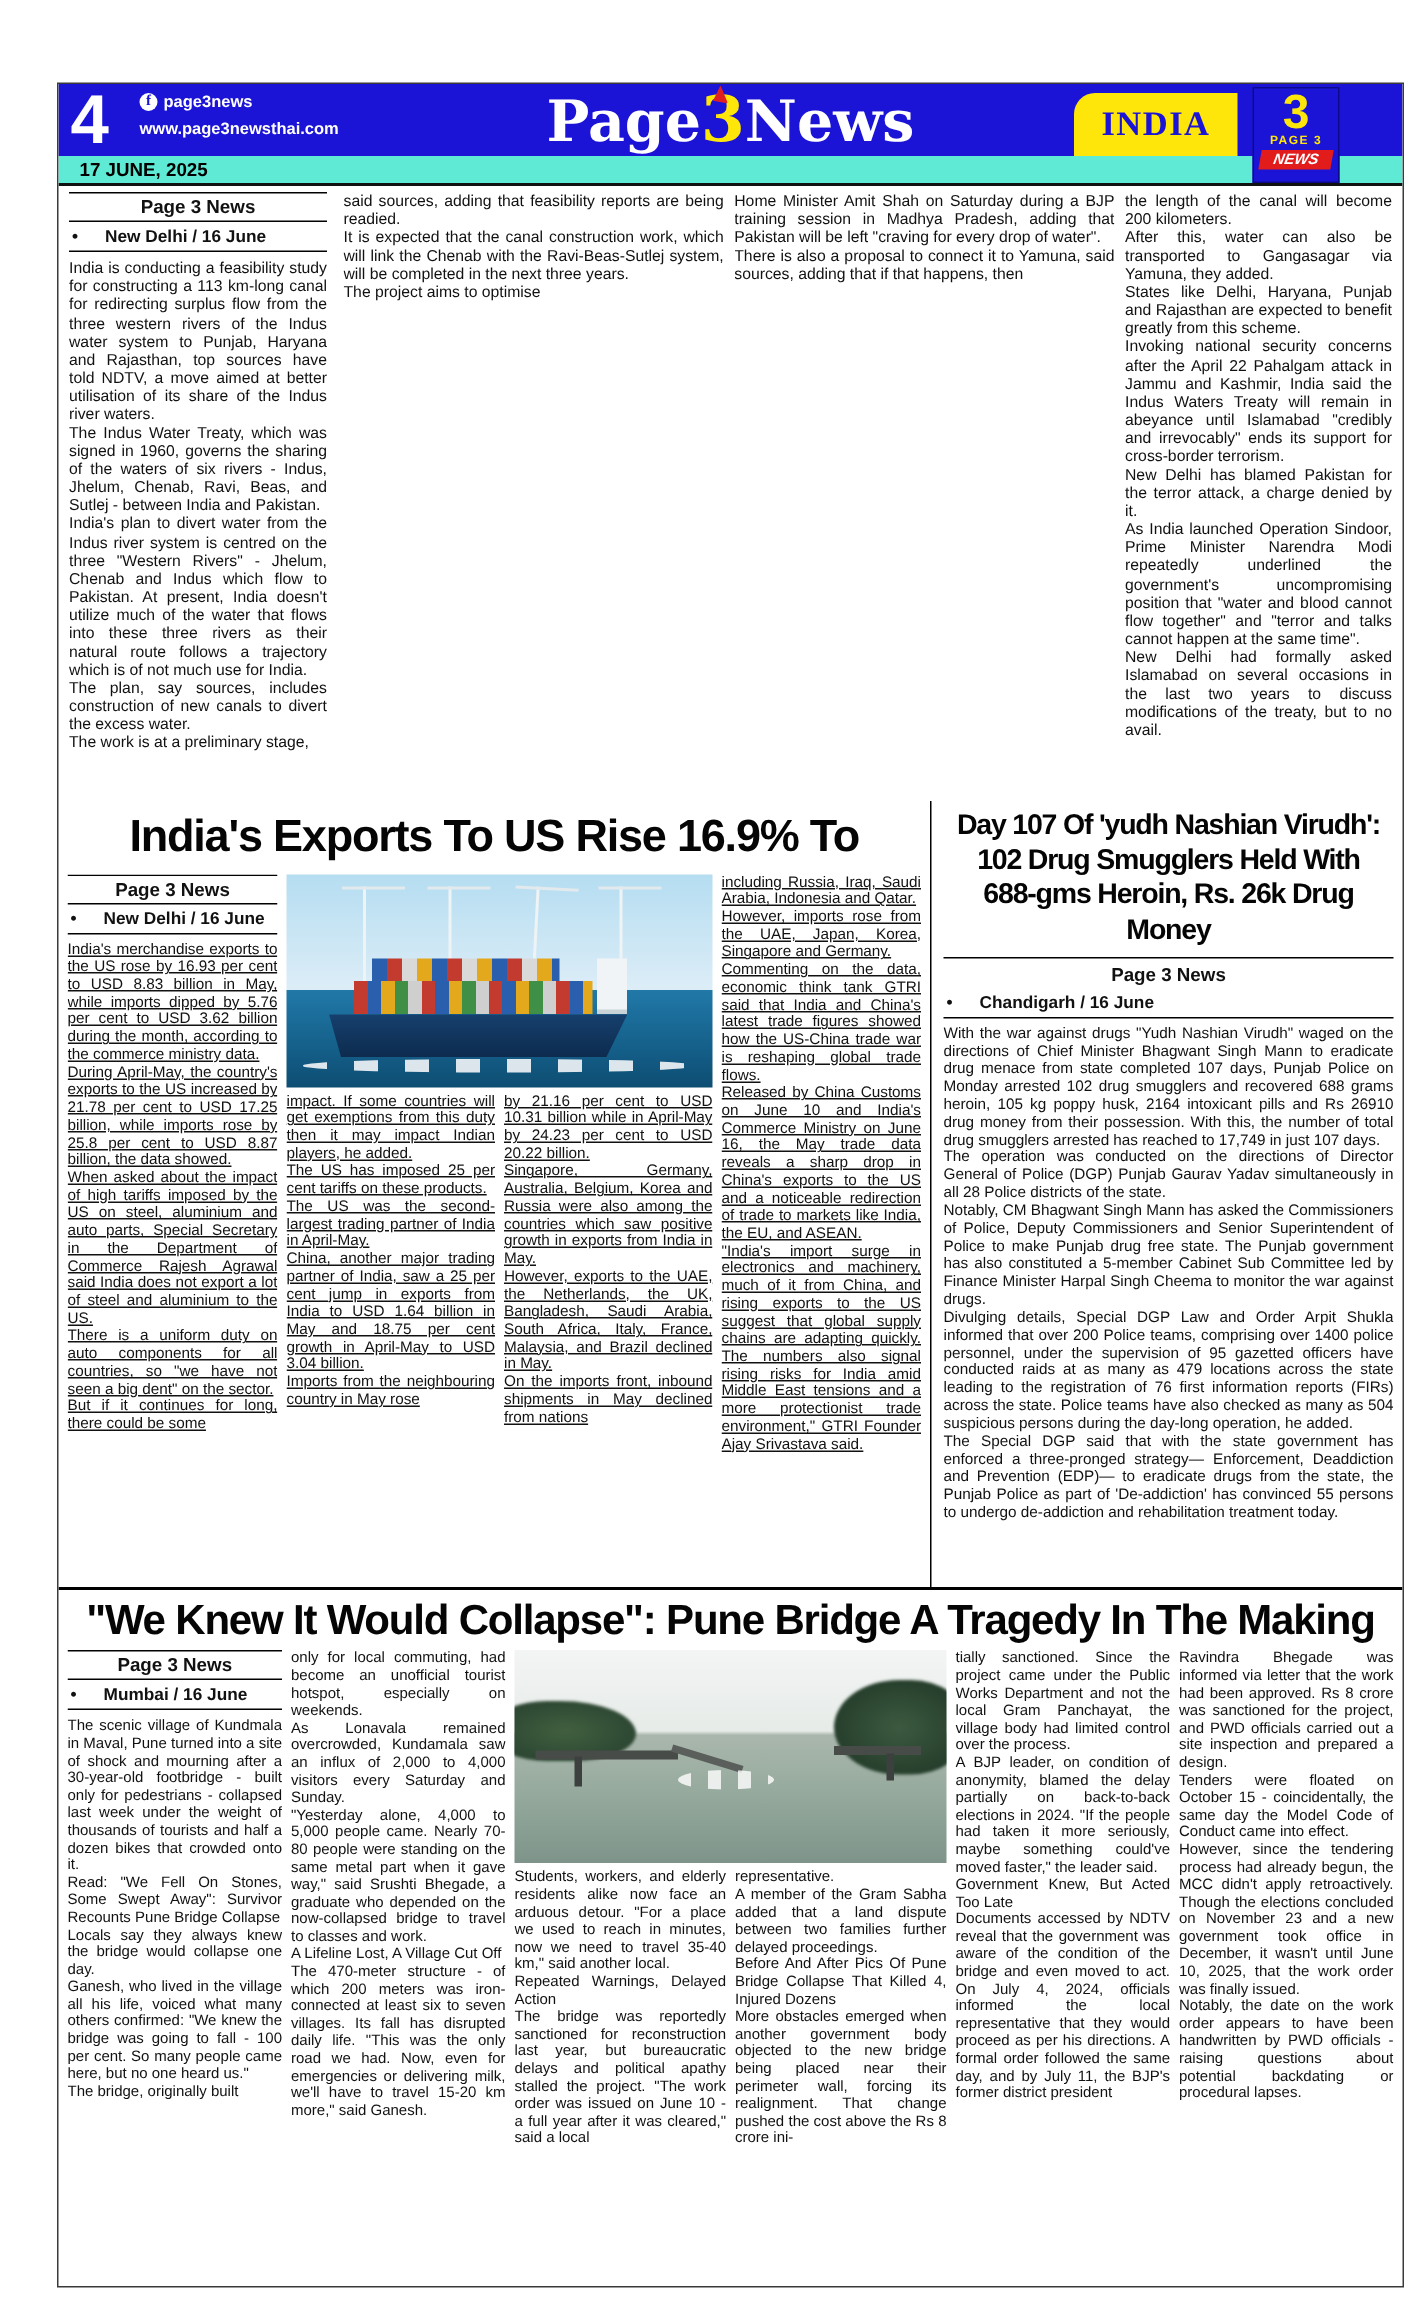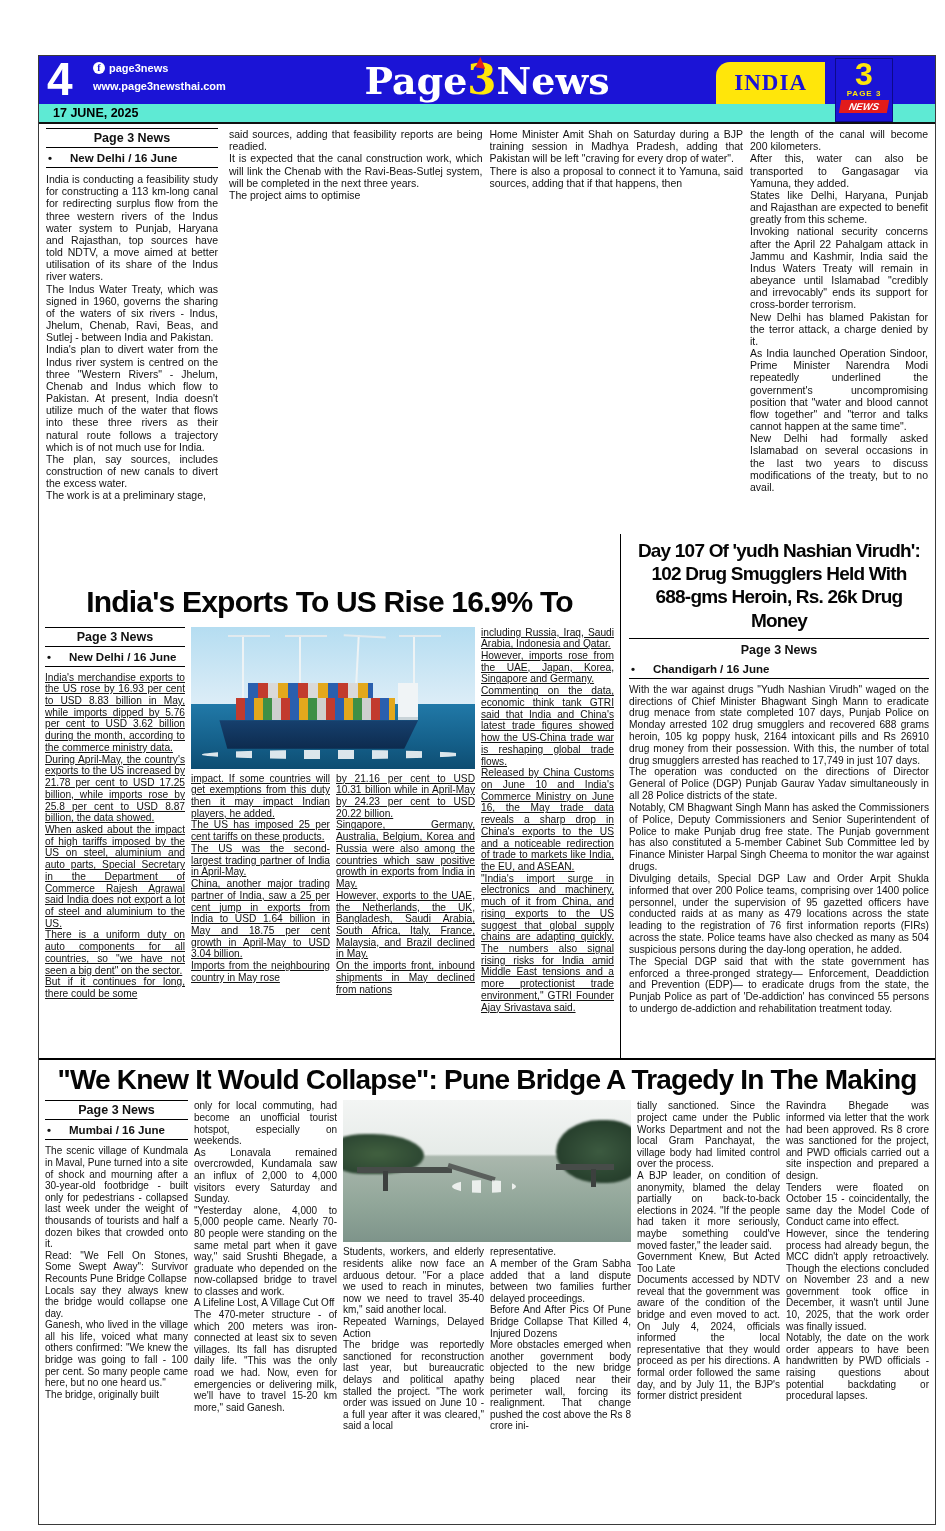--- a/index.html
+++ b/index.html
@@ -64,21 +64,21 @@
      box-shadow:0 3px 7px rgba(0,0,0,.45);transform:skewX(-5deg) rotate(-2deg);}
   .dam-crest{position:absolute;left:32%;top:38%;width:50%;height:3.5%;background:#6f756a;transform:rotate(-2deg);}
   .dam-water{position:absolute;left:31%;bottom:6%;width:57%;height:17%;
      background:linear-gradient(#eceee6,#c3cabb);border-radius:50% 40% 35% 55%/65% 55% 40% 50%;filter:blur(1px);}
   .dam-rock{position:absolute;left:8%;bottom:0;width:30%;height:26%;border-radius:45% 55% 10% 10%;
      background:radial-gradient(ellipse at 40% 20%,#6b6f52,#3c4431 80%);}
 
   
   .row2{display:flex;height:524px;box-sizing:border-box;}
   .row2-left{width:582px;flex:none;border-right:1.5px solid #000;padding:0 6px;box-sizing:border-box;}
-  .exports-headline{font-size:30px;line-height:1.22;padding:6px 0 6px;margin-top:44px;}
+  .exports-headline{font-size:30px;line-height:1.22;padding:6px 0 6px;}
   .exports-cols{display:flex;gap:6px;height:424px;}
   .exp-col1{width:140px;flex:none;overflow:hidden;}
   .exp-mid{width:284px;flex:none;display:flex;flex-direction:column;gap:4px;}
   .exp-mid-cols{display:flex;gap:6px;flex:1;overflow:hidden;}
   .emc{flex:1;overflow:hidden;}
   .exp-col4{flex:1;overflow:hidden;}
   .exp-txt{font-size:10.2px;line-height:1.15;text-decoration:underline;}
 
   
   .photo-ship{height:142px;position:relative;overflow:hidden;flex:none;

